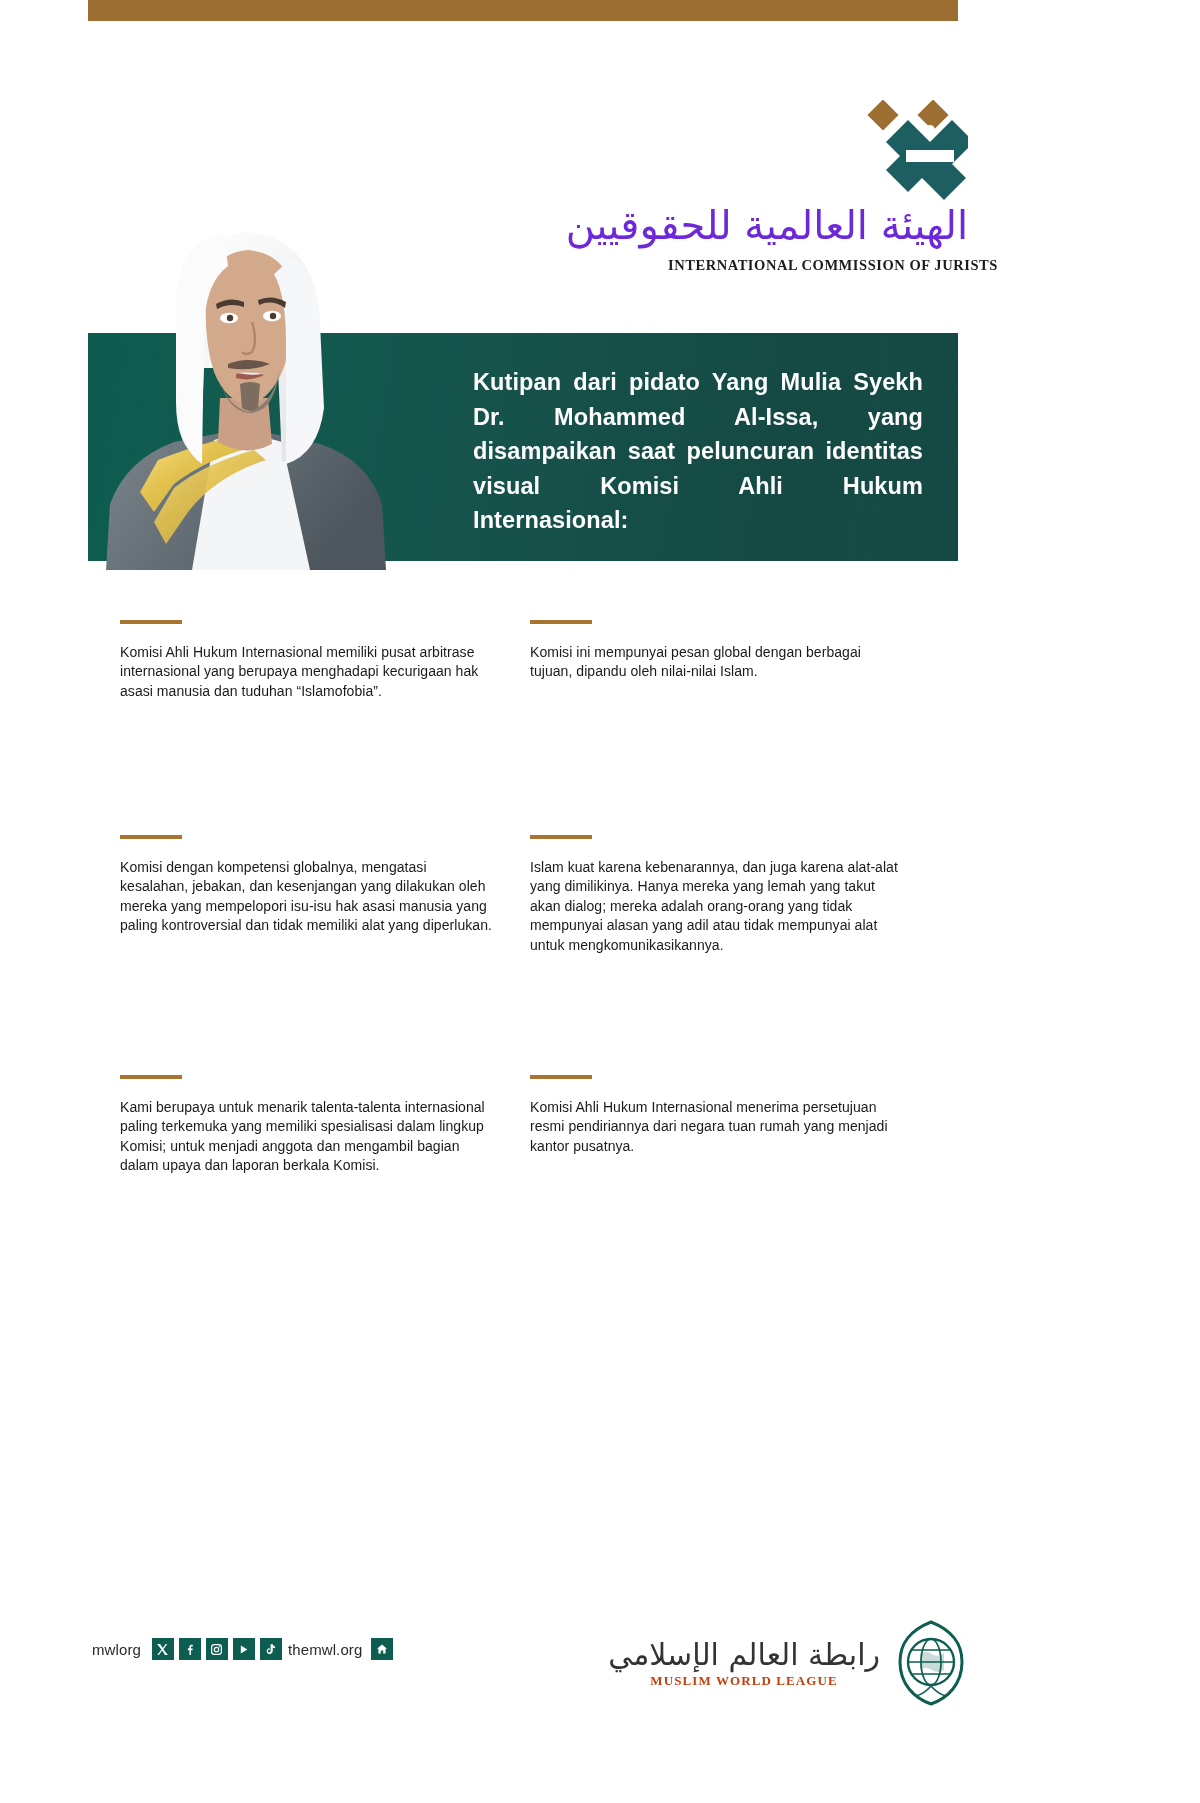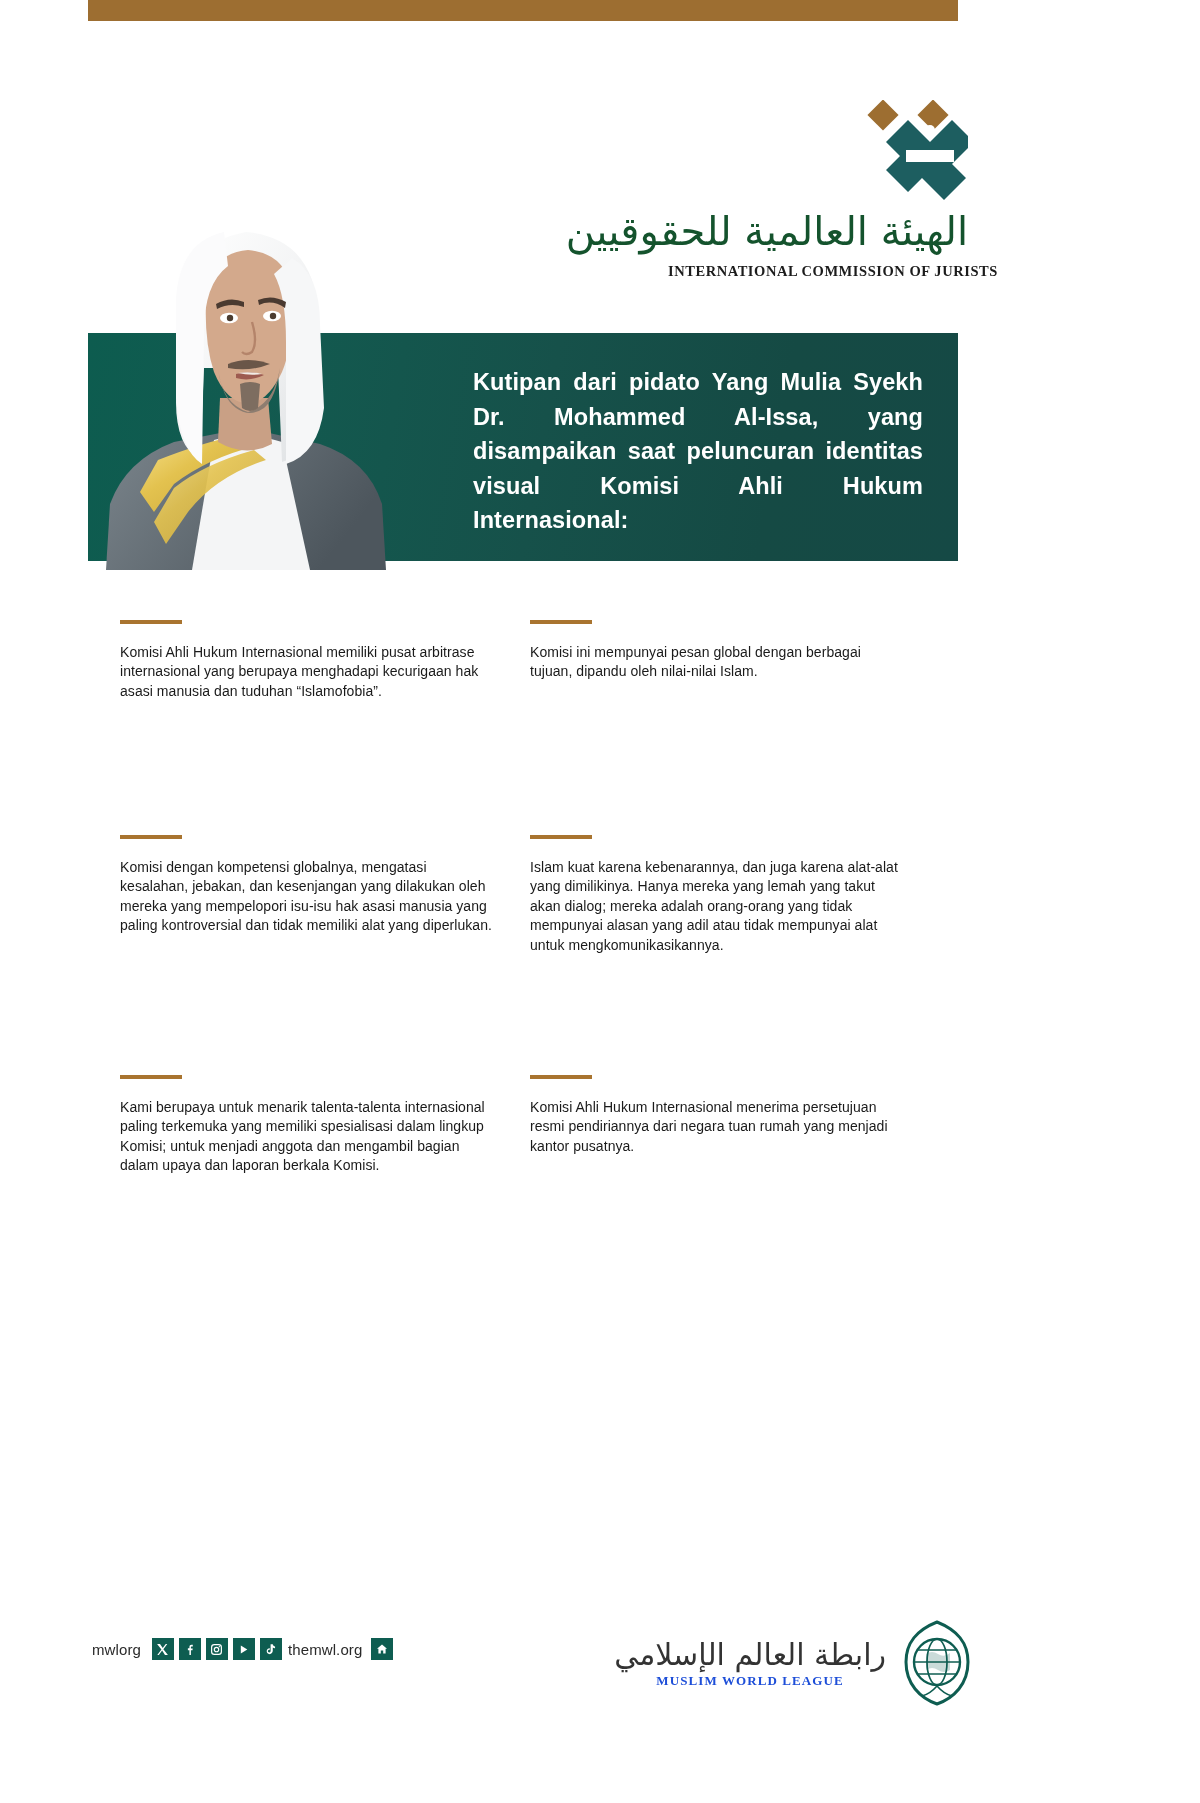--- a/index.html
+++ b/index.html
@@ -43,24 +43,24 @@
   .icj-mark {
     width: 100%;
     height: 100px;
     display: block;
   }
   .icj-arabic {
     display: block;
     text-align: right;
     font-family: "DejaVu Sans", sans-serif;
     font-size: 40px;
-    color: #14532d;
+    color: #6d28d9;
     line-height: 1.15;
     direction: rtl;
-    margin-top: 8px;
+    margin-top: 2px;
     white-space: nowrap;
     letter-spacing: -0.5px;
   }
   .icj-english {
     display: block;
     text-align: right;
     font-family: "Liberation Serif", serif;
     font-size: 14.5px;
     font-weight: 700;
     letter-spacing: 0.55px;
@@ -171,41 +171,41 @@
     left: 288px;
     top: 0;
     display: flex;
     align-items: center;
   }
   .web-group .handle { margin-right: 9px; text-align: right; }
 
   
   .mwl {
     position: absolute;
-    right: 66px;
+    right: 72px;
     top: 1620px;
     display: flex;
     align-items: center;
   }
   .mwl-text { text-align: center; margin-right: 14px; }
   .mwl-arabic {
     font-family: "DejaVu Sans", sans-serif;
     font-size: 30px;
     color: #333333;
     direction: rtl;
     white-space: nowrap;
     line-height: 1.2;
     letter-spacing: -0.5px;
   }
   .mwl-english {
     font-family: "Liberation Serif", serif;
     font-size: 13px;
     font-weight: 700;
     letter-spacing: 1.1px;
-    color: #1d4ed8;
+    color: #c2410c;
     margin-top: 0;
     white-space: nowrap;
   }
 </style>
 </head>
 <body>
 
 <div class="page">
 
   <div class="top-bar"></div>

